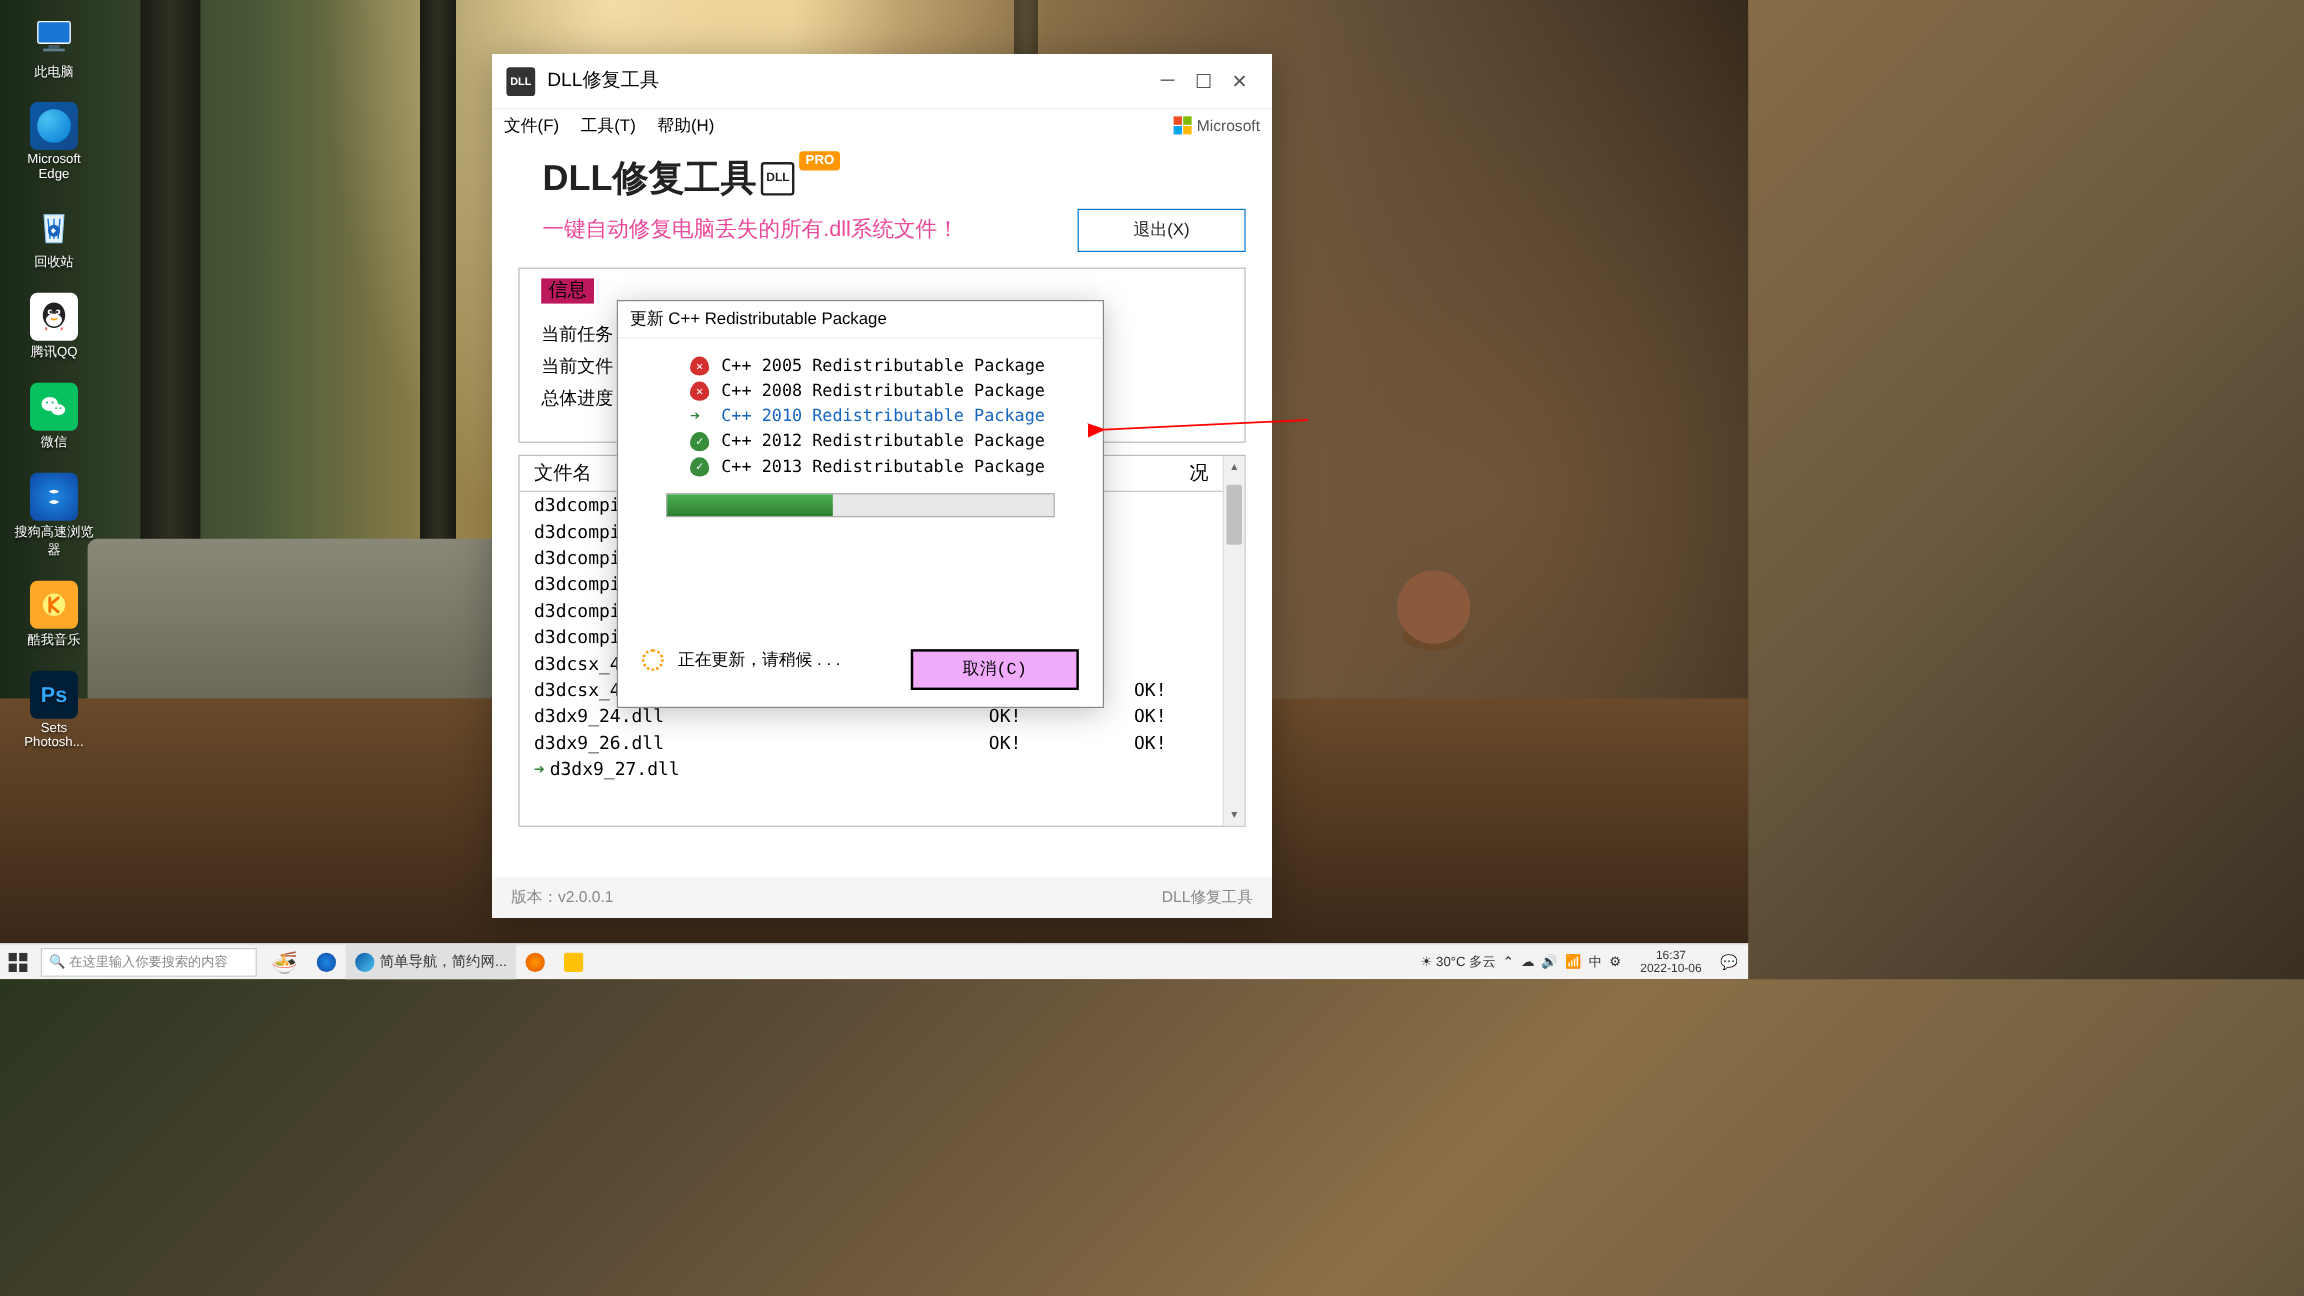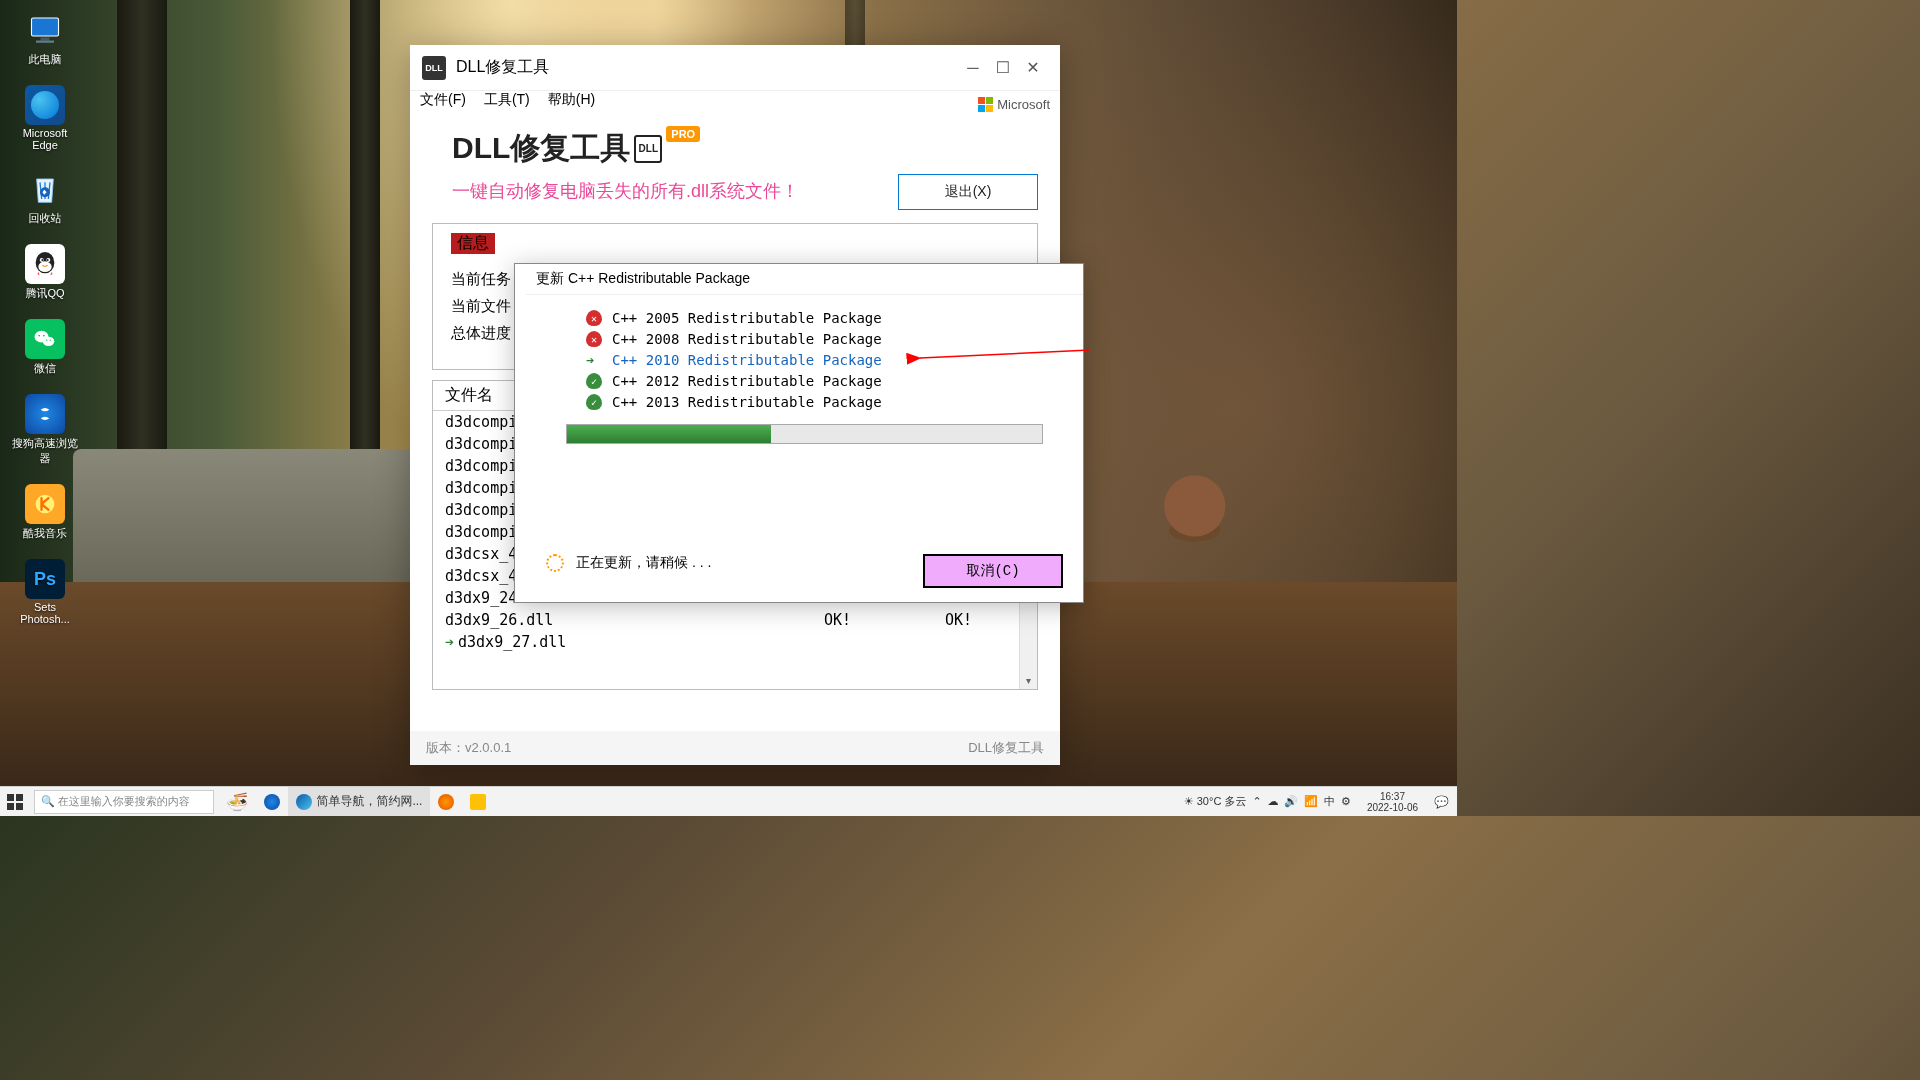--- a/index.html
+++ b/index.html
@@ -64,59 +64,59 @@
   
   .app-window {
     position:absolute; left:410px; top:45px; width:650px; height:720px;
     background:#fff; box-shadow:0 4px 32px rgba(0,0,0,0.3);
   }
   .titlebar { height:45px; display:flex; align-items:center; padding:0 12px; }
   .titlebar .app-ico { width:24px; height:24px; background:#333; border-radius:3px; display:flex;align-items:center;justify-content:center;color:#fff;font-size:9px;font-weight:bold; margin-right:10px;}
   .titlebar .title { font-size:16px; flex:1; }
   .titlebar .win-btn { width:30px; height:30px; display:flex;align-items:center;justify-content:center; cursor:pointer; font-size:16px; color:#555;}
 
-  .menubar { height:28px; display:flex; padding:0 10px; gap:18px; font-size:14px; border-top:1px solid #eee;}
+  .menubar { height:28px; display:flex; align-items:center; padding:0 10px; gap:18px; font-size:14px; border-top:1px solid #eee;}
   .menubar .mi { cursor:pointer; }
   .menubar .ms-logo { margin-left:auto; display:flex; align-items:center; gap:4px; font-size:13px; color:#555;}
   .ms-grid { display:grid; grid-template:repeat(2,7px)/repeat(2,7px); gap:1px;}
   .ms-grid span:nth-child(1){background:#f25022;} .ms-grid span:nth-child(2){background:#7fba00;}
   .ms-grid span:nth-child(3){background:#00a4ef;} .ms-grid span:nth-child(4){background:#ffb900;}
 
   .app-body { padding:10px 22px; position:relative; }
   .app-heading { display:flex; align-items:flex-start; gap:4px; margin-left:20px;}
   .app-heading h1 { font-size:30px; font-weight:800; color:#222; display:flex;align-items:center;}
   .app-heading .dll-ico{ width:28px;height:28px; border:2px solid #222; border-radius:3px; font-size:10px; font-weight:bold; display:inline-flex;align-items:center;justify-content:center;margin-left:4px;}
   .pro-badge { background:#ff9800; color:#fff; font-size:11px; font-weight:bold; padding:2px 5px; border-radius:3px; margin-top:-2px;}
   .app-subtitle { font-size:18px; color:#ec4899; margin:10px 0 0 20px;}
   .exit-btn { position:absolute; right:22px; top:56px; width:140px; height:36px; border:1px solid #0078d4; background:#fff; color:#222; font-size:14px; cursor:pointer;}
 
   .fieldset { border:1px solid #bbb; margin-top:20px; padding:10px 18px 18px;}
-  .fieldset .legend { font-size:16px; margin:-20px 0 8px 0; background:#b91c1c; display:inline-block; padding:0 6px;}
+  .fieldset .legend { font-size:16px; margin:-20px 0 8px 0; background:#be185d; display:inline-block; padding:0 6px;}
   .info-row { font-size:15px; margin:8px 0;}
 
   .file-table-wrap { border:1px solid #bbb; margin-top:10px; height:310px; display:flex;}
   .file-table { flex:1; overflow:hidden;}
   .file-table table { width:100%; border-collapse:collapse; font-family:"SimSun","NSimSun",monospace; font-size:15px;}
   .file-table th { text-align:left; font-weight:normal; padding:4px 12px; border-bottom:1px solid #ccc; font-family:"Microsoft YaHei"; font-size:16px;}
   .file-table td { padding:2px 12px; }
   .file-table td.c { text-align:center;}
   .arrow-row td:first-child::before { content:'➔'; color:#2e7d32; margin-right:4px; font-weight:bold;}
   .scrollbar { width:18px; background:#f0f0f0; display:flex; flex-direction:column; border-left:1px solid #ddd;}
   .scrollbar .sb-btn{height:18px;display:flex;align-items:center;justify-content:center;font-size:10px;color:#666;cursor:pointer;}
   .scrollbar .sb-track{flex:1;position:relative;}
   .scrollbar .sb-thumb{position:absolute;left:2px;right:2px;top:6px;height:50px;background:#c0c0c0;border-radius:2px;cursor:pointer;}
 
   .footer { position:absolute; bottom:0; left:0; right:0; height:34px; background:#f5f5f5; display:flex; align-items:center; padding:0 16px; font-size:13px; color:#888;}
   .footer span:last-child{margin-left:auto;}
 
   
   .dialog {
-    position:absolute; left:514px; top:263px; width:570px; height:340px;
+    position:absolute; left:514px; top:250px; width:406px; height:340px;
     background:#fff; border:1px solid #888; box-shadow:0 4px 24px rgba(0,0,0,0.25);
-    display:flex; flex-direction:column;padding-left:11px;
+    display:flex; flex-direction:column;
   }
   .dialog-title { padding:6px 10px; font-size:14px; border-bottom:1px solid #eee;}
   .dialog-body { flex:1; padding:10px 20px 0; font-family:"SimSun","NSimSun",monospace; font-size:14px;}
   .pkg-row { display:flex; align-items:center; gap:10px; margin:5px 0 5px 40px;}
   .pkg-row.current { color:#1565c0;}
   .shield { width:16px; height:16px; border-radius:50% 50% 50% 50% / 60% 60% 40% 40%; display:flex;align-items:center;justify-content:center;font-size:10px;color:#fff;font-weight:bold;}
   .shield.err { background:#d32f2f;}
   .shield.ok { background:#388e3c;}
   .shield.none { width:16px;}
   .arrow-ic { color:#2e7d32; font-weight:bold; width:16px;}

